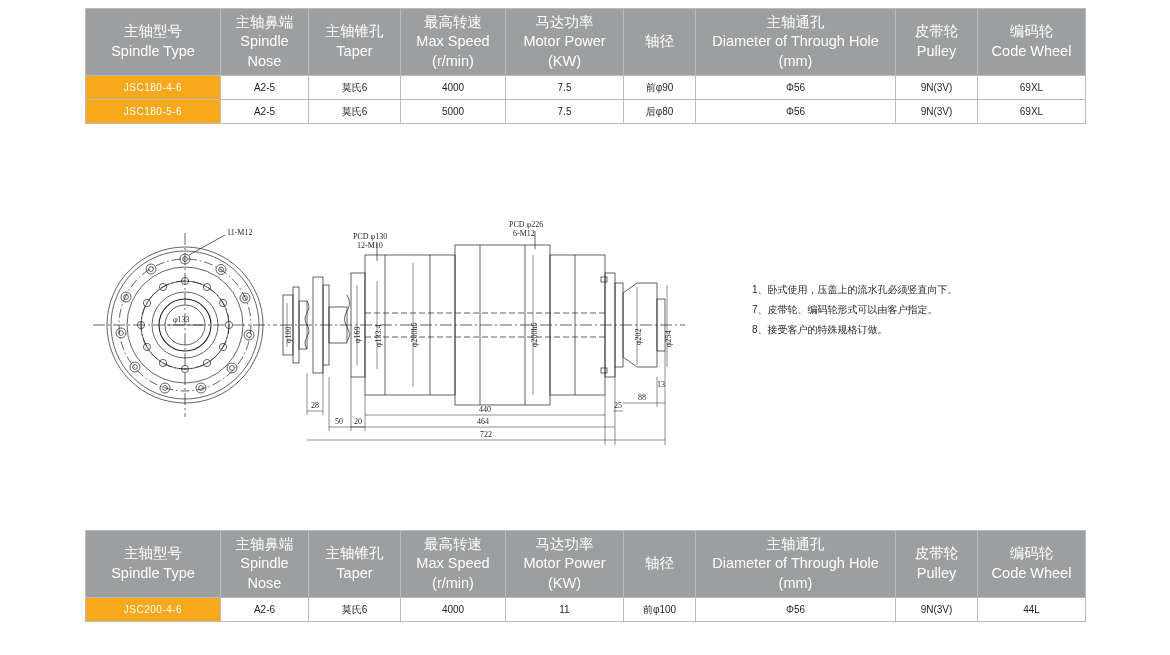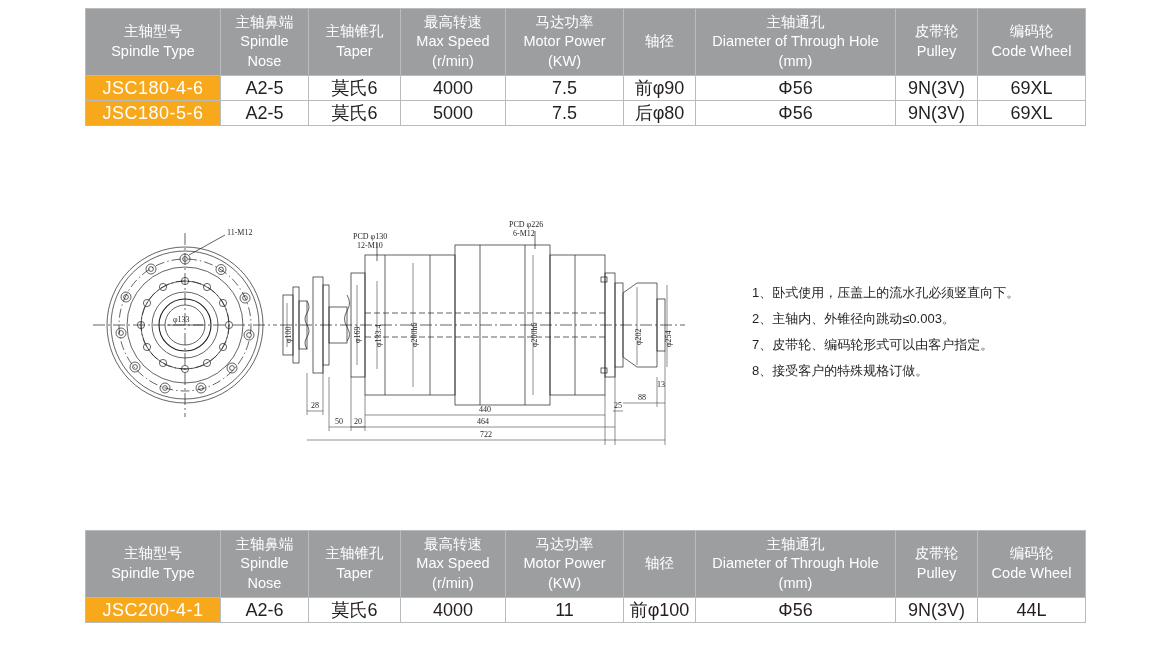--- a/index.html
+++ b/index.html
@@ -28,40 +28,40 @@
     color:#ffffff;
     font-size:14.5px;
     line-height:1.35;
     font-weight:normal;
     height:66px;
   }
   .spec-table thead th .cn{display:block;}
   .spec-table thead th .en{display:block;}
   .spec-table tbody td{
     background:#ffffff;
-    font-size:18px;
+    font-size:10px;
     height:23px;
     color:#231f20;
   }
   .spec-table tbody td.model{
     background:#f7a81b;
     color:#ffffff;
     letter-spacing:0.5px;
   }
   
   #table-top{left:85px;top:8px;width:1000px;}
   #table-bottom{left:85px;top:530px;width:1000px;}
 
   
   .notes{
     position:absolute;
     left:752px;
     top:280px;
     width:400px;
-    font-size:13px;
+    font-size:10px;
     line-height:2.0;
     color:#231f20;
   }
   .notes div{white-space:nowrap;}
 
   
   #drawing{
     position:absolute;
     left:85px;
     top:215px;
@@ -149,21 +149,20 @@
       <td>后φ80</td>
       <td>Φ56</td>
       <td>9N(3V)</td>
       <td>69XL</td>
     </tr>
   </tbody>
 </table>
 
 <div class="notes">
   <div>1、卧式使用，压盖上的流水孔必须竖直向下。</div>
-  <div>2、主轴内、外锥径向跳动≤0.003。</div>
   <div>7、皮带轮、编码轮形式可以由客户指定。</div>
   <div>8、接受客户的特殊规格订做。</div>
 </div>
 
 <div id="drawing">
 <svg width="660" height="270" viewBox="0 0 660 270" xmlns="http://www.w3.org/2000/svg" stroke="#231f20" fill="none" stroke-width="0.7" font-family="Liberation Serif, serif" font-size="8">
 
   <g>
     <circle cx="100" cy="110" r="78"></circle>
     <circle cx="100" cy="110" r="74"></circle>
@@ -381,21 +380,21 @@
         <span class="en">Pulley</span>
       </th>
       <th>
         <span class="cn">编码轮</span>
         <span class="en">Code Wheel</span>
       </th>
     </tr>
   </thead>
   <tbody>
     <tr>
-      <td class="model">JSC200-4-1</td>
+      <td class="model">JSC200-4-6</td>
       <td>A2-6</td>
       <td>莫氏6</td>
       <td>4000</td>
       <td>11</td>
       <td>前φ100</td>
       <td>Φ56</td>
       <td>9N(3V)</td>
       <td>44L</td>
     </tr>
   </tbody>

